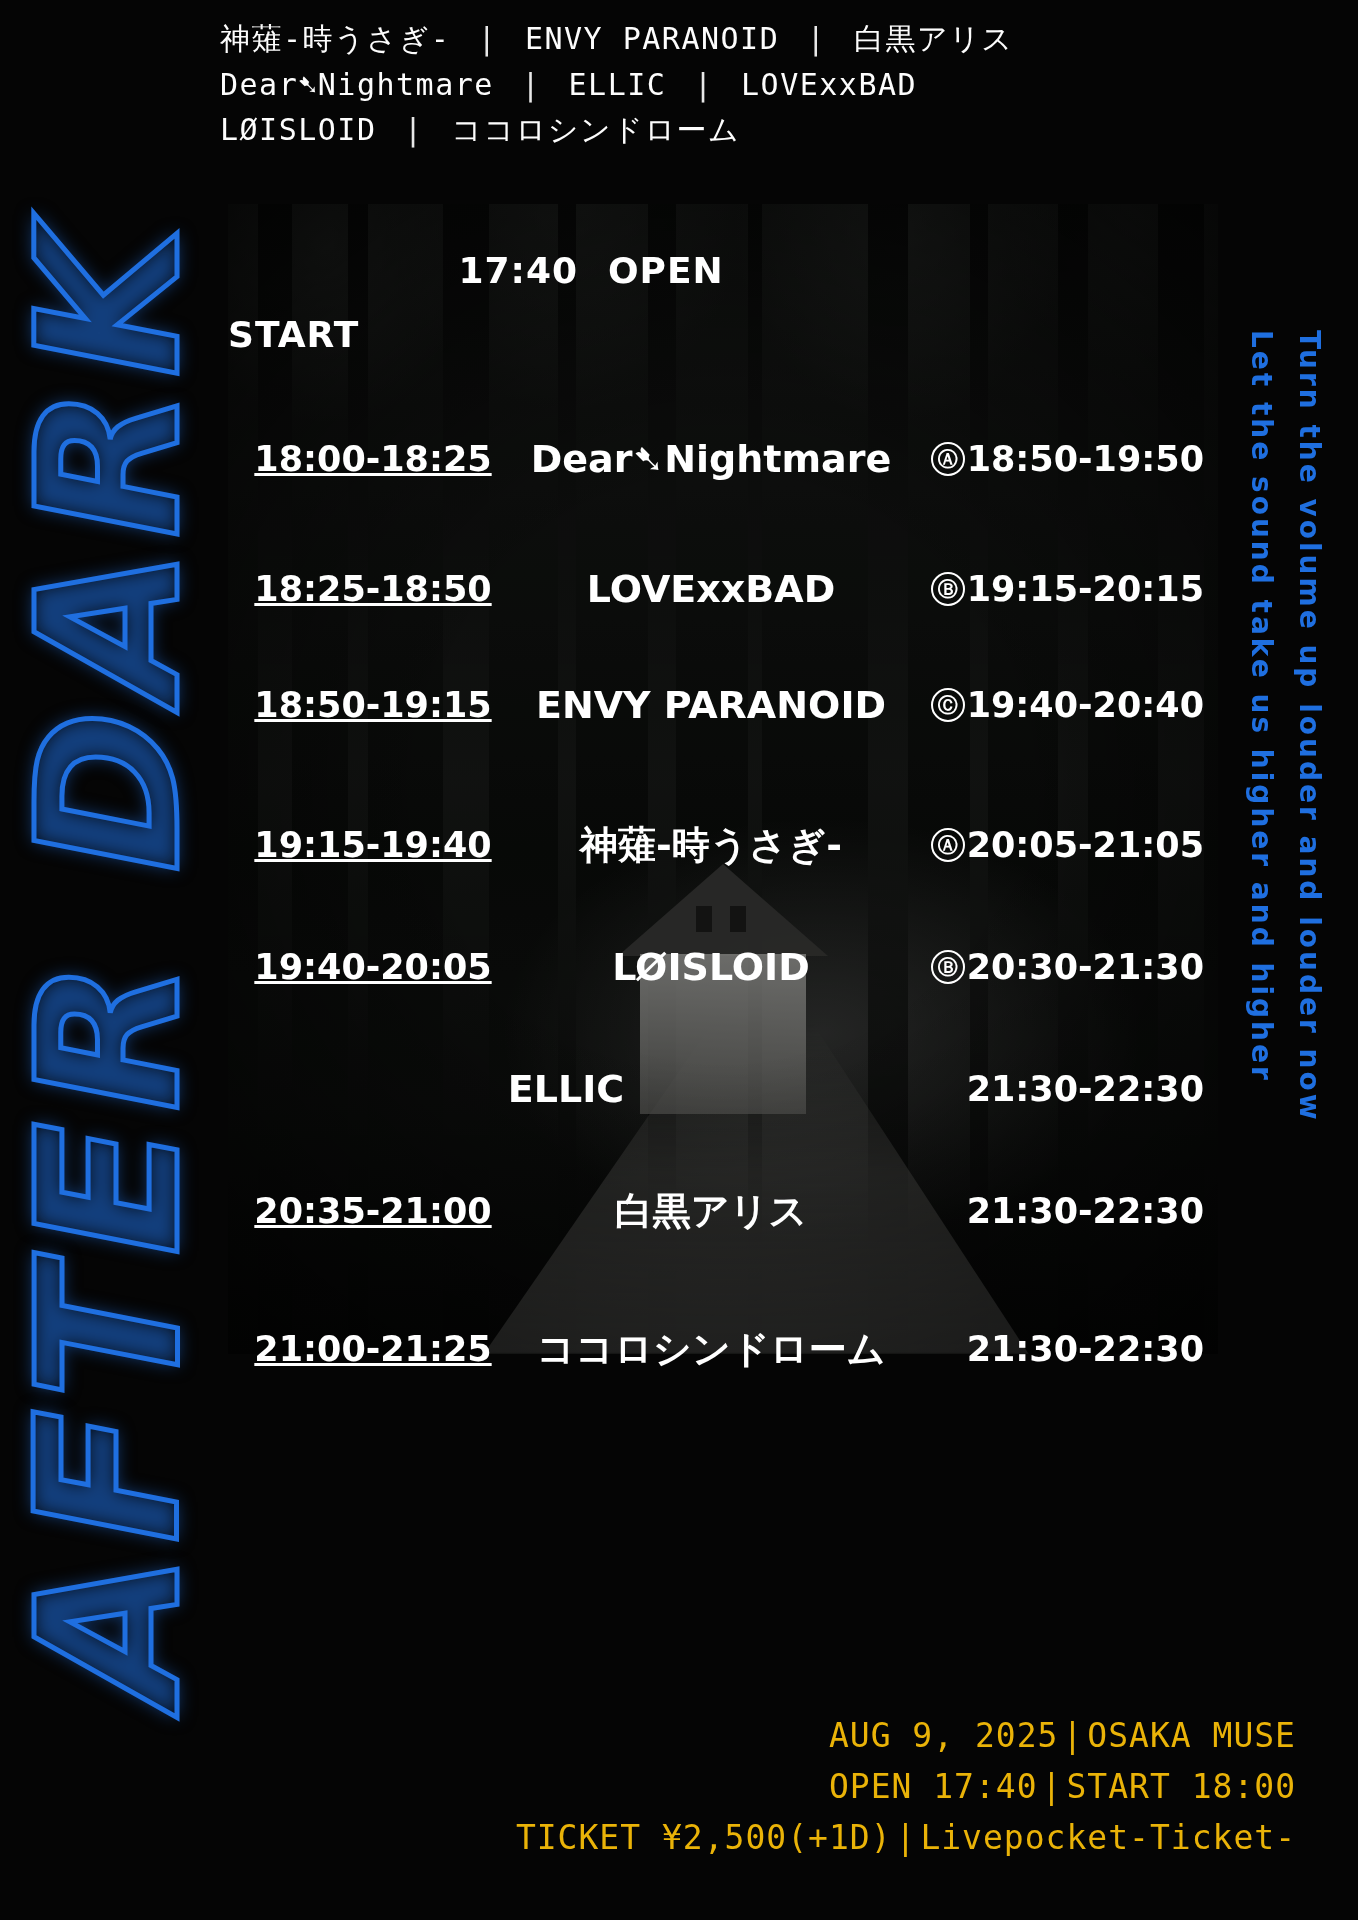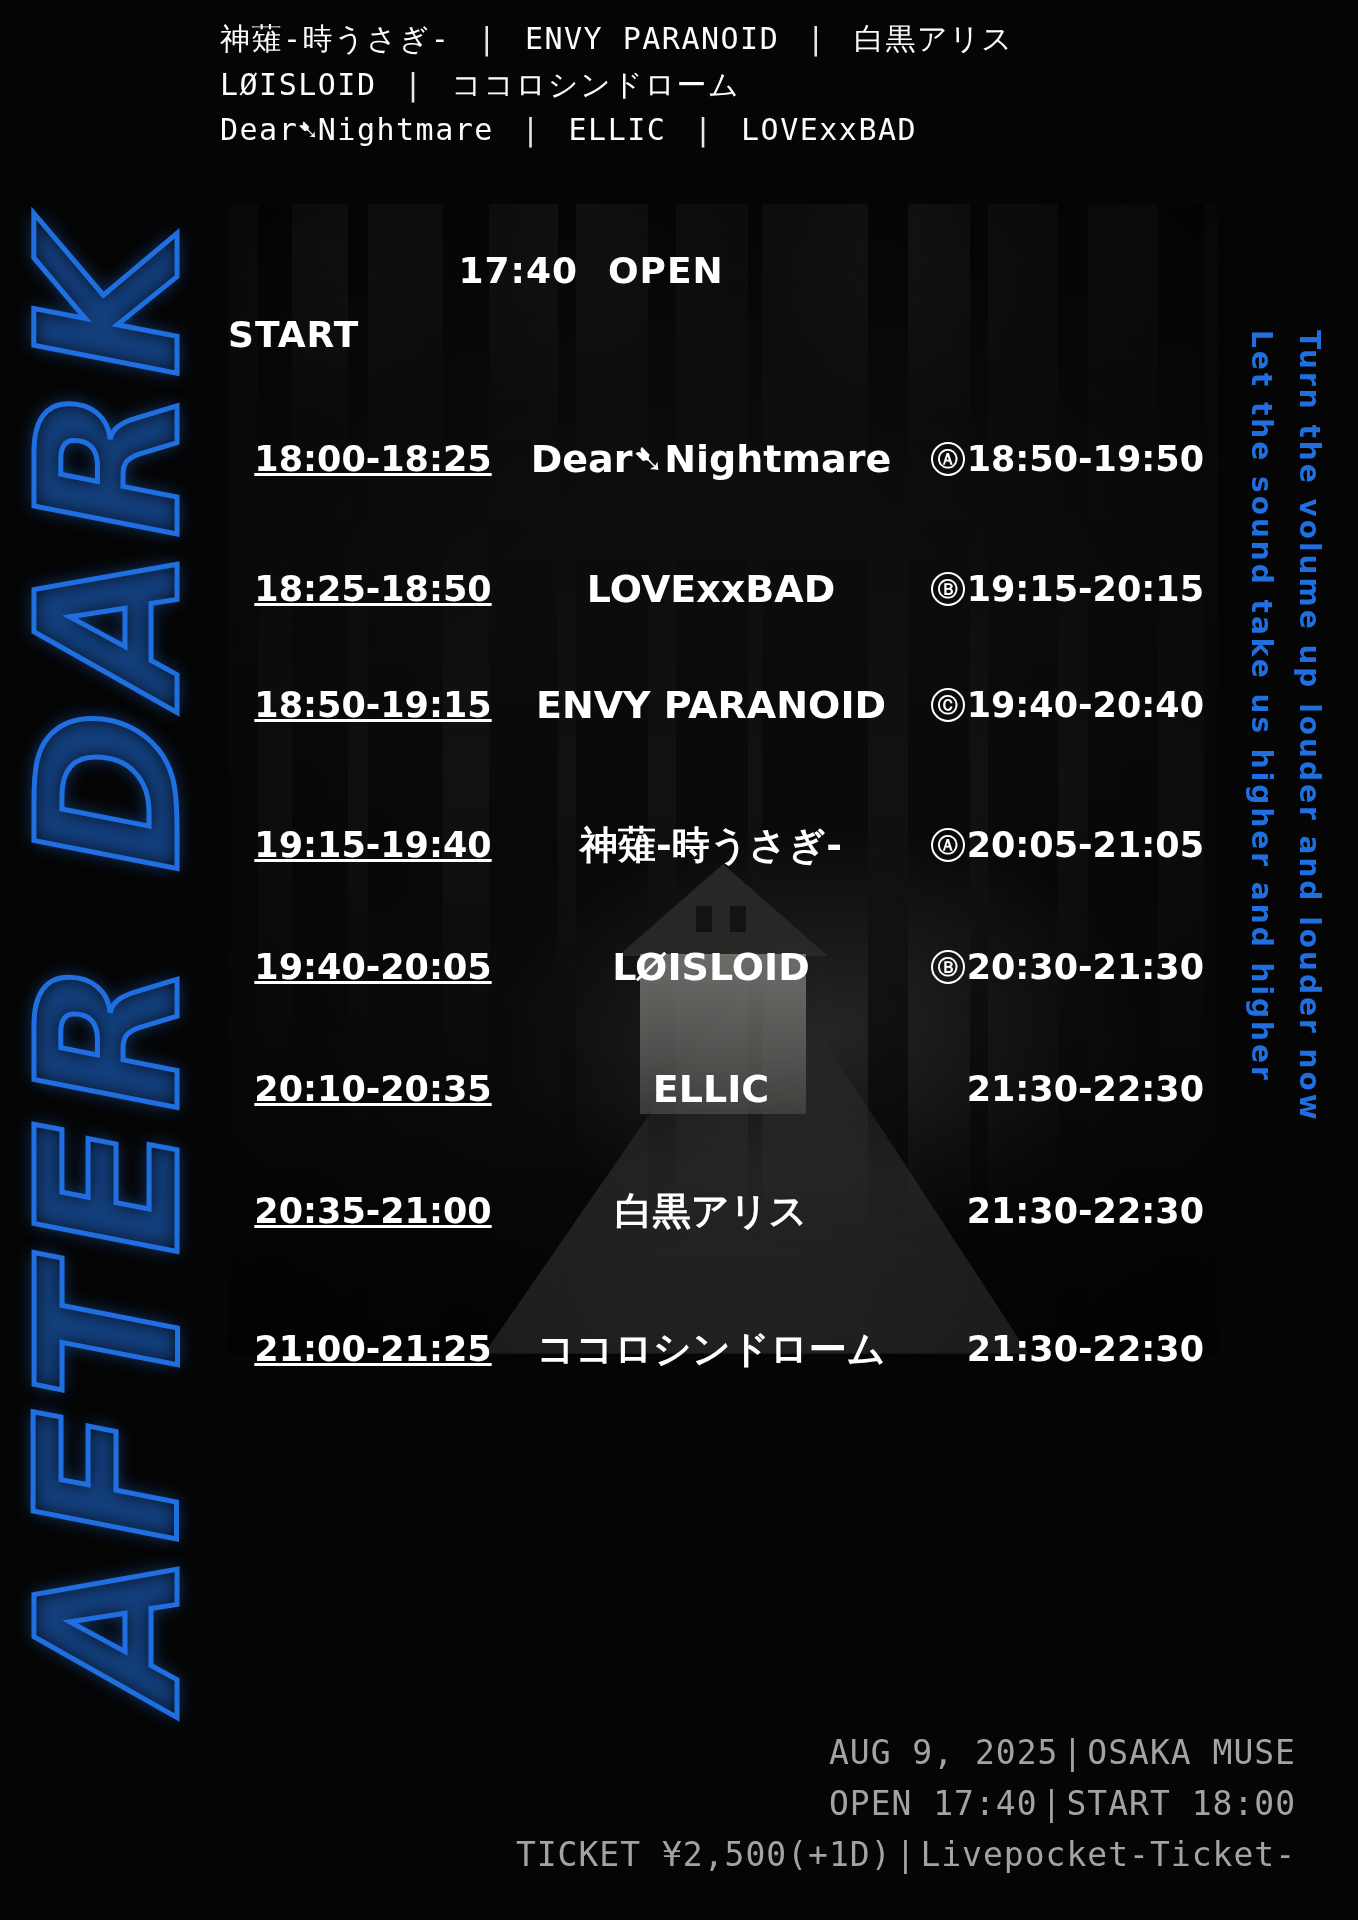--- a/index.html
+++ b/index.html
@@ -236,27 +236,27 @@
     white-space: nowrap;
   }
   #right-tagline .rline.a { right: 74px; }
   #right-tagline .rline.b { right: 26px; }
 
   
   #footer {
     position: absolute;
     left: 220px;
     right: 62px;
-    bottom: 40px;
+    bottom: 57px;
     text-align: right;
     font-family: "DejaVu Sans Mono", monospace;
     font-size: 33px;
     line-height: 1.55;
     letter-spacing: 1px;
-    color: #a3a3a3;
+    color: #eab308;
   }
   #footer .pipe { padding: 0 4px; }
 </style>
 </head>
 <body>
 
 <div id="poster">
 
   <div id="left-title">
     <div class="vtext">AFTER DARK</div>
@@ -264,30 +264,30 @@
 
   <div id="lineup">
     <div>
       <span>神薙-時うさぎ-</span>
       <span class="sep">|</span>
       <span>ENVY PARANOID</span>
       <span class="sep">|</span>
       <span>白黒アリス</span>
     </div>
     <div>
-      <span>LØISLOID</span>
-      <span class="sep">|</span>
-      <span>ココロシンドローム</span>
-    </div>
-    <div>
       <span>Dear➷Nightmare</span>
       <span class="sep">|</span>
       <span>ELLIC</span>
       <span class="sep">|</span>
       <span>LOVExxBAD</span>
+    </div>
+    <div>
+      <span>LØISLOID</span>
+      <span class="sep">|</span>
+      <span>ココロシンドローム</span>
     </div>
   </div>
 
   <div id="photo">
     <div class="canopy"></div>
     <div class="trunk" style="left:30px;  width:34px;"></div>
     <div class="trunk" style="left:120px; width:20px;"></div>
     <div class="trunk" style="left:215px; width:46px;"></div>
     <div class="trunk" style="left:330px; width:18px;"></div>
     <div class="trunk" style="left:420px; width:28px;"></div>
@@ -356,21 +356,20 @@
     <div class="slot" style="top:736px;">
       <div class="t-left">19:40-20:05</div>
       <div class="t-name">LØISLOID</div>
       <div class="t-right">
         <span class="badge">Ⓑ</span>
         <span>20:30-21:30</span>
       </div>
     </div>
 
     <div class="slot" style="top:858px;">
-      <div class="t-left">20:10-20:35</div>
       <div class="t-name">ELLIC</div>
       <div class="t-right">
         <span class="badge empty"></span>
         <span>21:30-22:30</span>
       </div>
     </div>
 
     <div class="slot" style="top:980px;">
       <div class="t-left">20:35-21:00</div>
       <div class="t-name">白黒アリス</div>

